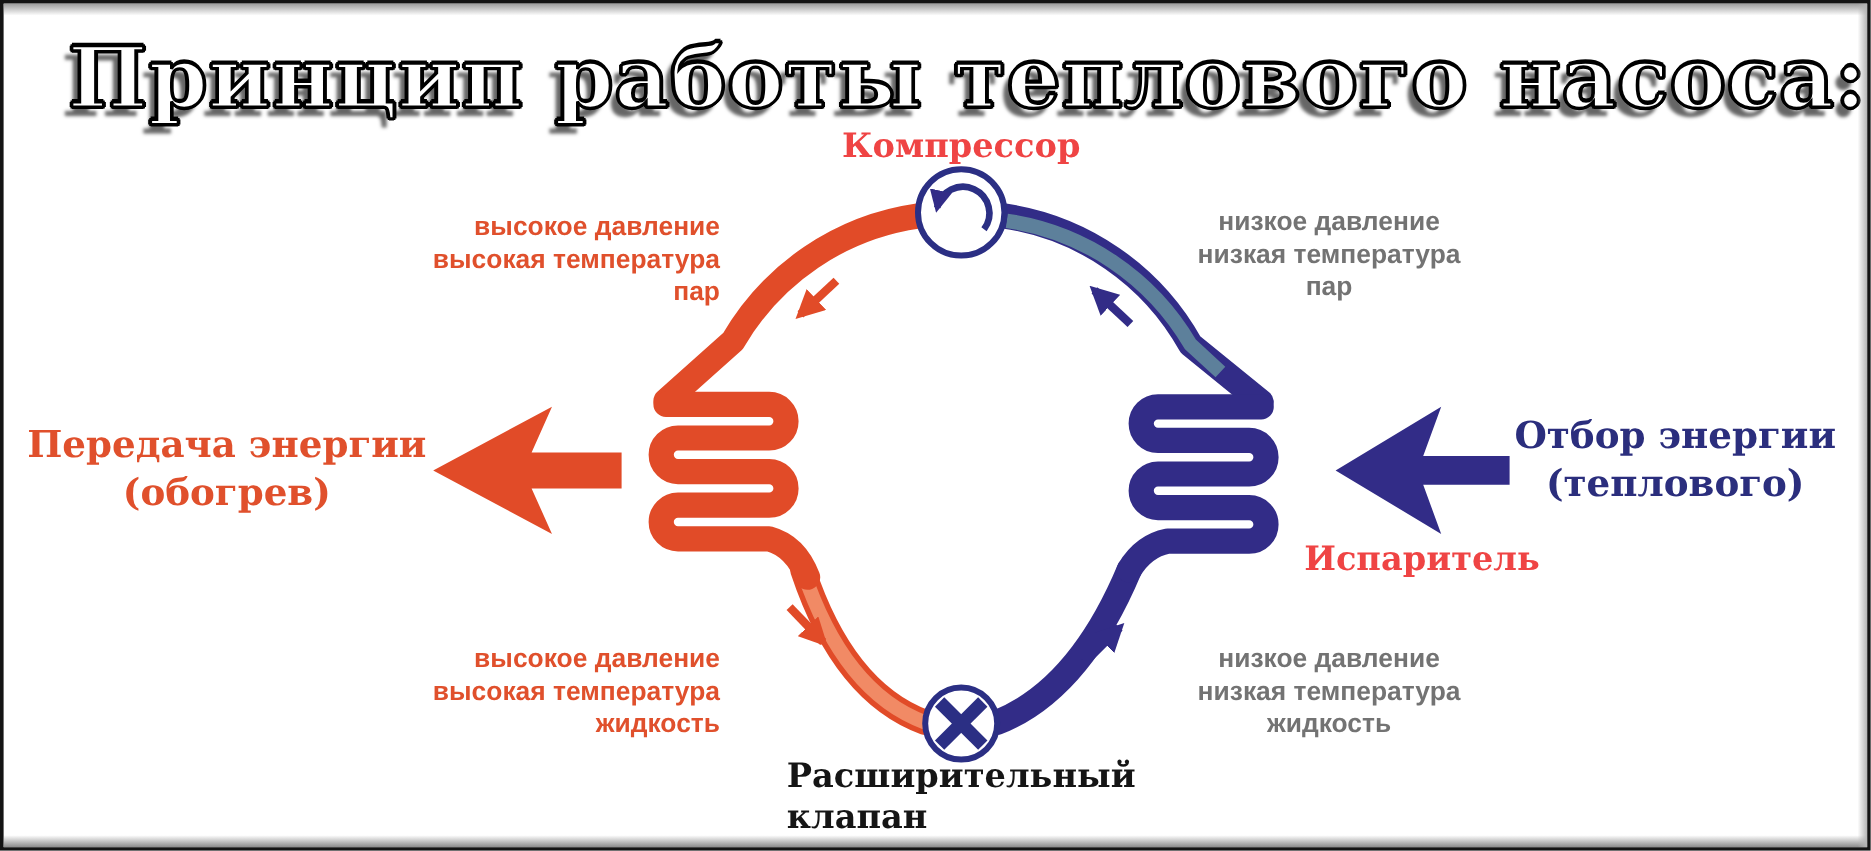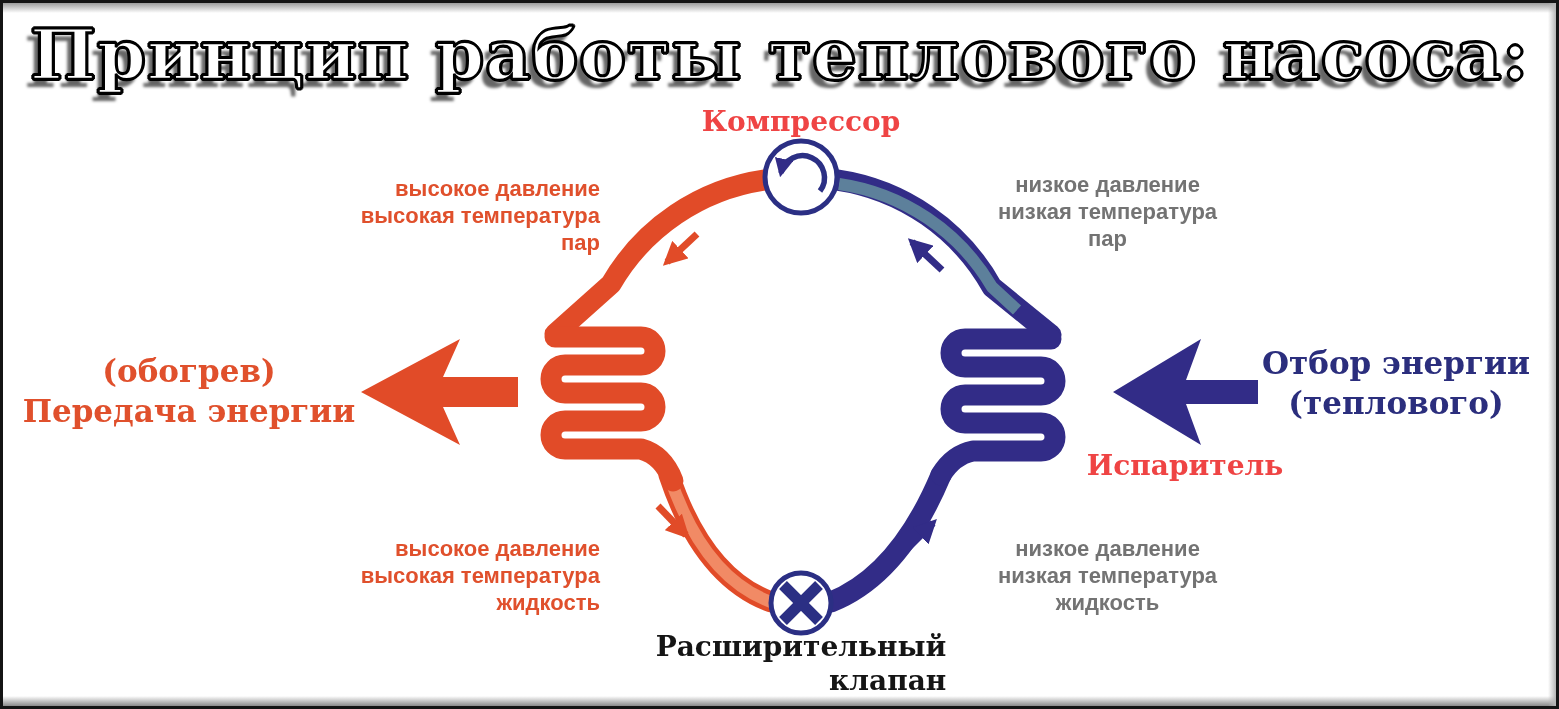--- a/index.html
+++ b/index.html
@@ -10,21 +10,21 @@
   }
   .shade-top{position:absolute;top:0;left:0;right:0;height:10px;
     background:linear-gradient(#9c9c9c,rgba(255,255,255,0));pointer-events:none;}
   .shade-bottom{position:absolute;bottom:0;left:0;right:0;height:10px;
     background:linear-gradient(rgba(255,255,255,0),#8a8a8a);pointer-events:none;}
   .shade-right{position:absolute;top:0;right:0;bottom:0;width:8px;
     background:linear-gradient(90deg,rgba(255,255,255,0),#b5b5b5);pointer-events:none;}
   svg.plumbing{position:absolute;left:0;top:0;width:1559px;height:709px;}
 
   .title{
-    position:absolute;top:10px;left:0;width:100%;text-align:center;
+    position:absolute;top:20px;left:0;width:100%;text-align:right;
     font-family:"DejaVu Serif",serif;font-weight:bold;font-size:70px;letter-spacing:1px;
     color:#ffffff;
     -webkit-text-stroke:2.4px #000;
     text-shadow:
       2px 0 0 #000,-2px 0 0 #000,0 2px 0 #000,0 -2px 0 #000,
       -6px 8px 3px rgba(0,0,0,.6);
     white-space:nowrap;
   }
   .comp-label{
     position:absolute;font-family:"DejaVu Serif",serif;font-weight:bold;
@@ -39,21 +39,21 @@
   .energy{
     position:absolute;font-family:"DejaVu Serif",serif;font-weight:bold;
     font-size:31px;line-height:40px;text-align:center;transform:translateX(-50%);
     white-space:nowrap;
   }
   .energy.hot{color:#e0502c;}
   .energy.cold{color:#2b2e7d;}
   .valve-label{
     position:absolute;left:798px;top:627px;transform:translateX(-50%);
     font-family:"DejaVu Serif",serif;font-weight:bold;font-size:28px;line-height:34px;
-    color:#151515;text-align:right;white-space:nowrap;
+    color:#151515;text-align:left;white-space:nowrap;
   }
 </style>
 </head>
 <body>
 
 <div class="stage">
 
   <svg class="plumbing" viewBox="0 0 1559 709">
     <defs>
       <marker id="ah-hot" viewBox="0 0 6 6" refX="4.6" refY="3" markerWidth="3.4" markerHeight="3.4" orient="auto" markerUnits="strokeWidth">
@@ -124,22 +124,22 @@
     <div>жидкость</div>
   </div>
 
   <div class="state cold" style="left:995px;top:532px;">
     <div>низкое давление</div>
     <div>низкая температура</div>
     <div>жидкость</div>
   </div>
 
   <div class="energy hot" style="left:186px;top:348px;">
+    <div>Передача энергии</div>
     <div>(обогрев)</div>
-    <div>Передача энергии</div>
   </div>
 
   <div class="energy cold" style="left:1393px;top:340px;">
     <div>Отбор энергии</div>
     <div>(теплового)</div>
   </div>
 
   <div class="shade-top"></div>
   <div class="shade-bottom"></div>
   <div class="shade-right"></div>

